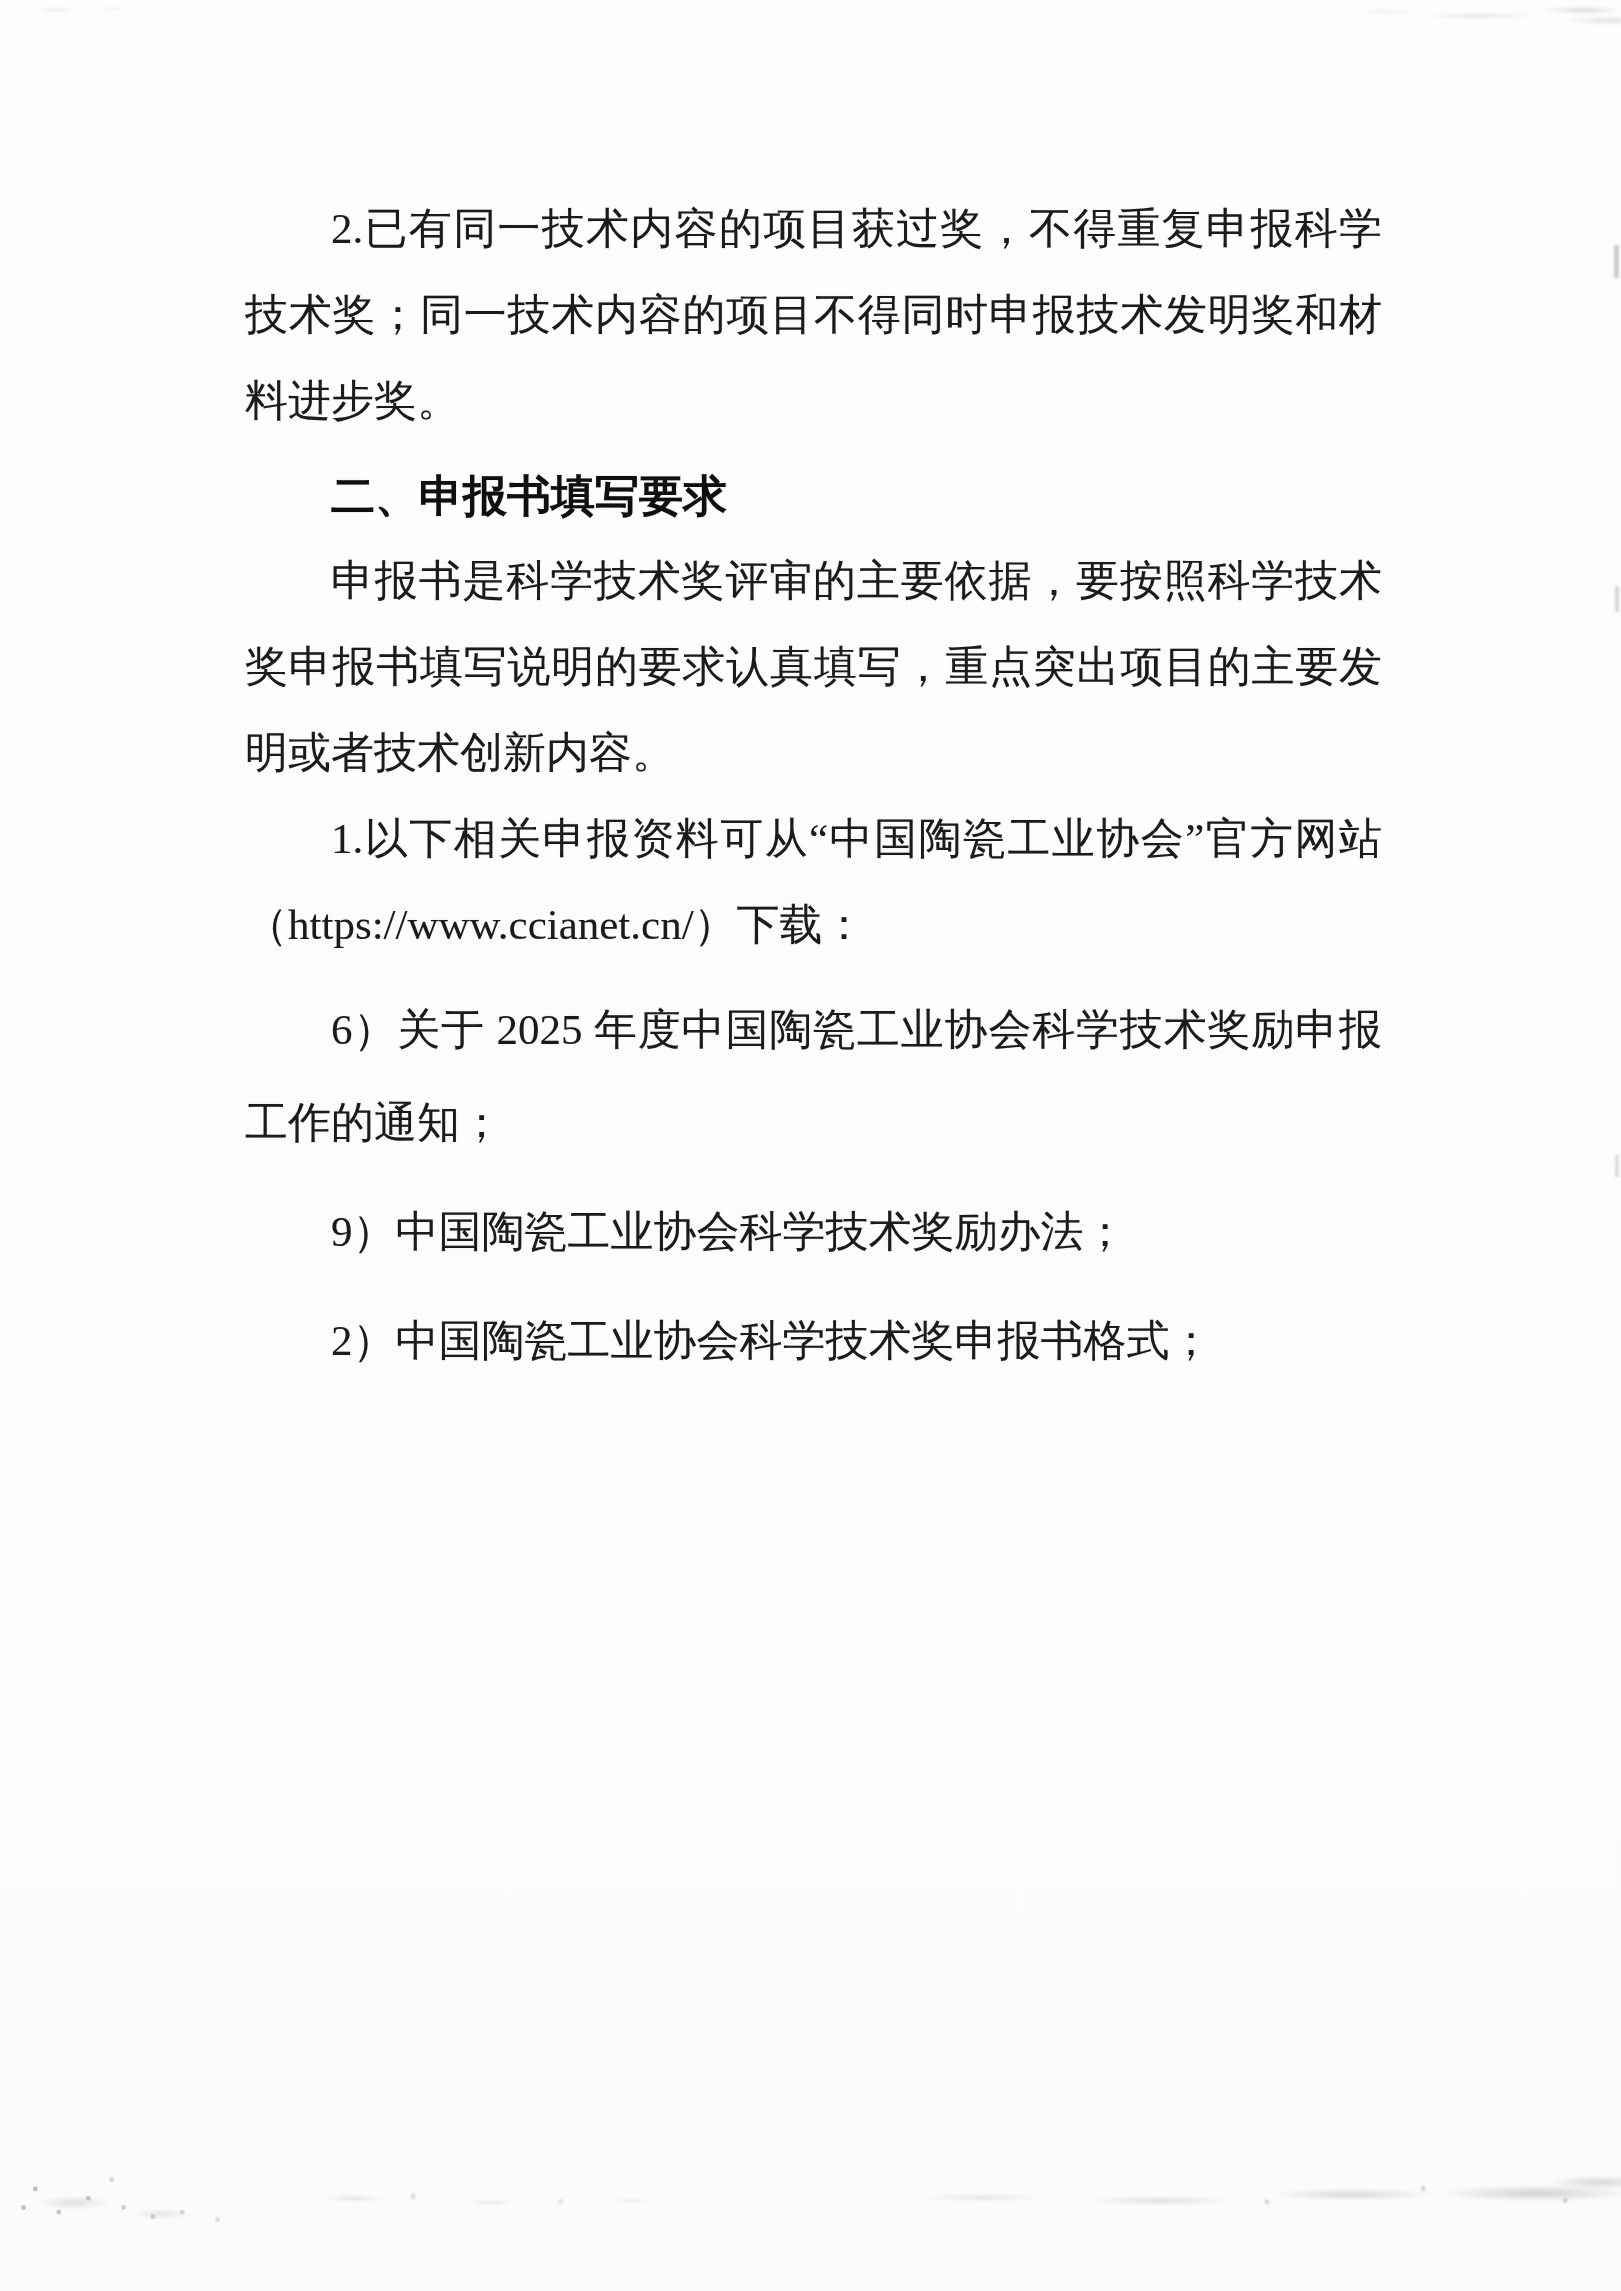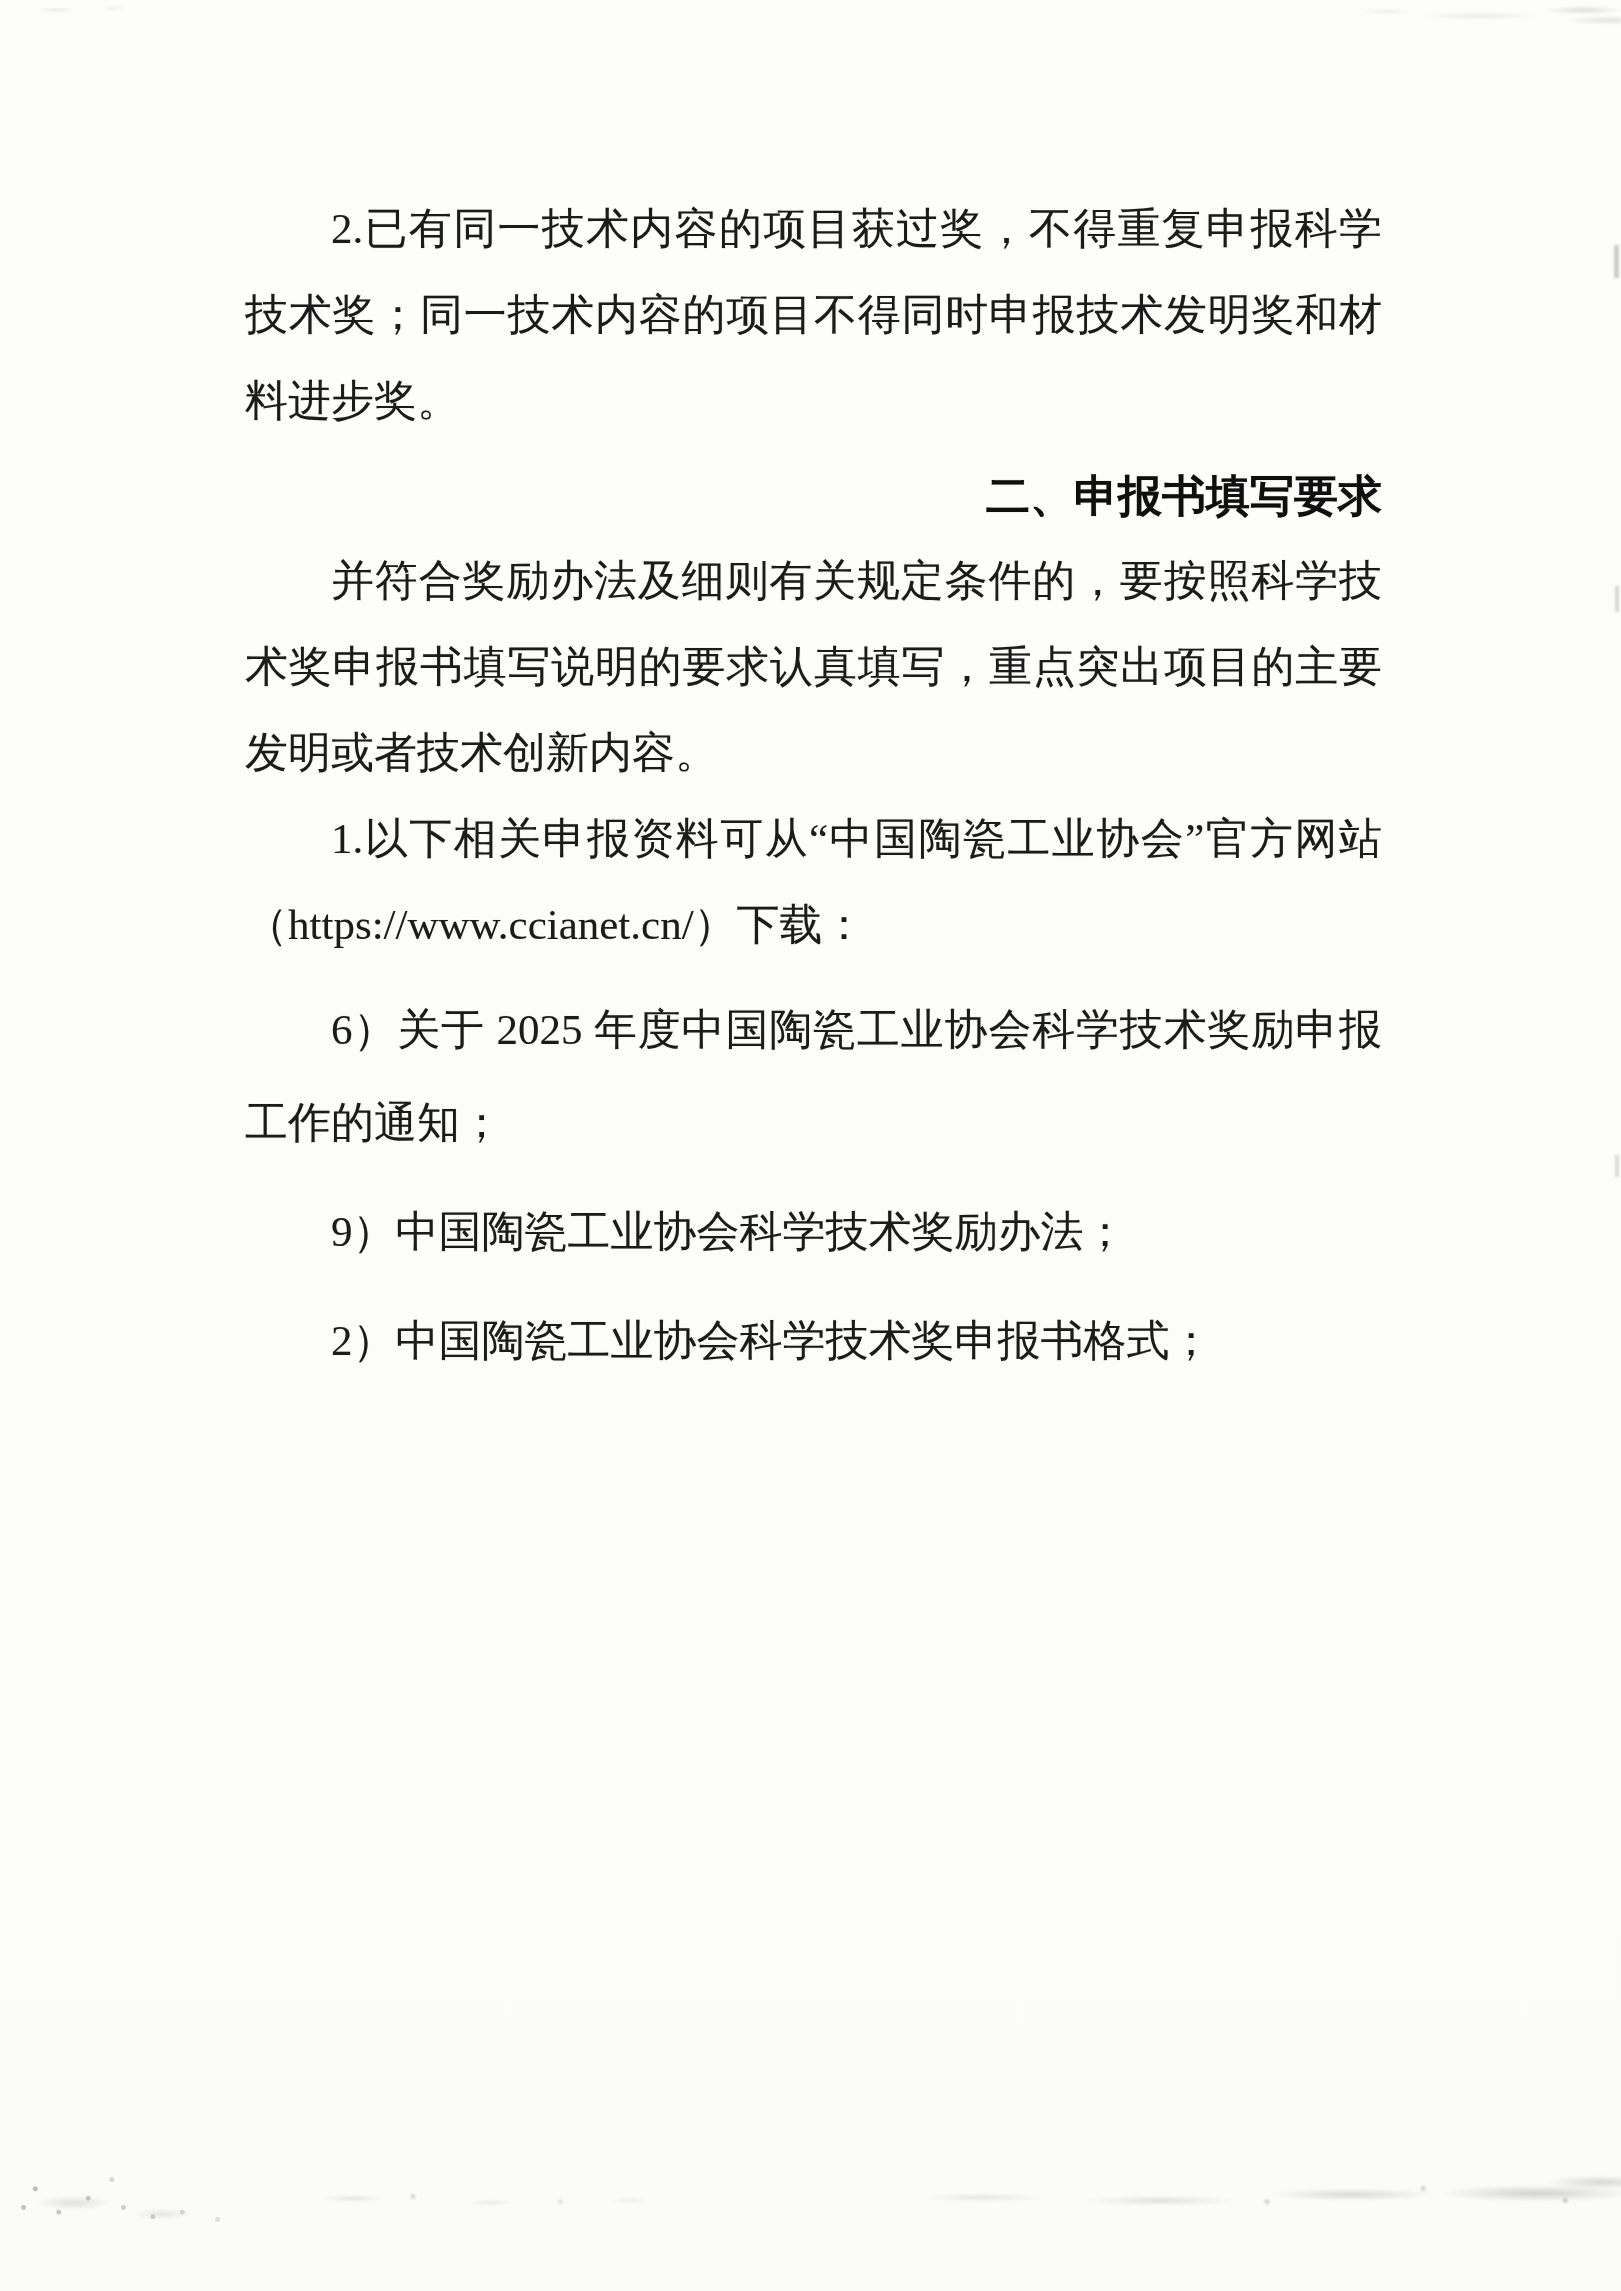--- a/index.html
+++ b/index.html
@@ -33,21 +33,20 @@
   }
   p.heading {
     margin: 9.8px 0 0 0;
     line-height: 84px;
     text-indent: 86px;
     font-family: "DejaVu Sans", "Liberation Sans", sans-serif;
     font-weight: 700;
     font-size: 44px;
     color: #0f0f0f;
     text-shadow: 0 0 1px rgba(0,0,0,0.4);
-    text-align: right;
   }
   p.list-item {
     margin: 15.7px 0 0 0;
     line-height: 93px;
     text-align: justify;
     text-justify: inter-ideograph;
     text-indent: 86px;
   }
   
   .artifact { position: absolute; pointer-events: none; }
@@ -115,21 +114,21 @@
   .edge-tick-2 { right: 2px; top: 586px;  width: 3.9px; height: 25.5px; background: rgba(130,130,130,.3);  filter: blur(1px); }
   .edge-tick-3 { right: 2px; top: 1155px; width: 3.9px; height: 21.6px; background: rgba(135,135,135,.28); filter: blur(1px); }
 </style>
 </head>
 <body>
 
 <div class="page">
   <div class="content">
       <p class="para">2.已有同一技术内容的项目获过奖，不得重复申报科学技术奖；同一技术内容的项目不得同时申报技术发明奖和材料进步奖。</p>
       <p class="heading">二、申报书填写要求</p>
-      <p class="para">并符合奖励办法及细则有关规定条件的，要按照科学技术奖申报书填写说明的要求认真填写，重点突出项目的主要发明或者技术创新内容。</p>
+      <p class="para">申报书是科学技术奖评审的主要依据，要按照科学技术奖申报书填写说明的要求认真填写，重点突出项目的主要发明或者技术创新内容。</p>
       <p class="para">1.以下相关申报资料可从“中国陶瓷工业协会”官方网站（https://www.ccianet.cn/）下载：</p>
       <p class="list-item">6）关于 2025 年度中国陶瓷工业协会科学技术奖励申报工作的通知；</p>
       <p class="list-item">9）中国陶瓷工业协会科学技术奖励办法；</p>
       <p class="list-item">2）中国陶瓷工业协会科学技术奖申报书格式；</p>
     </div>
 
   <div class="artifact noise-top-left"></div>
   <div class="artifact noise-top-right"></div>
   <div class="artifact smudge-bottom-left"></div>
   <div class="artifact smudge-bottom-center"></div>

